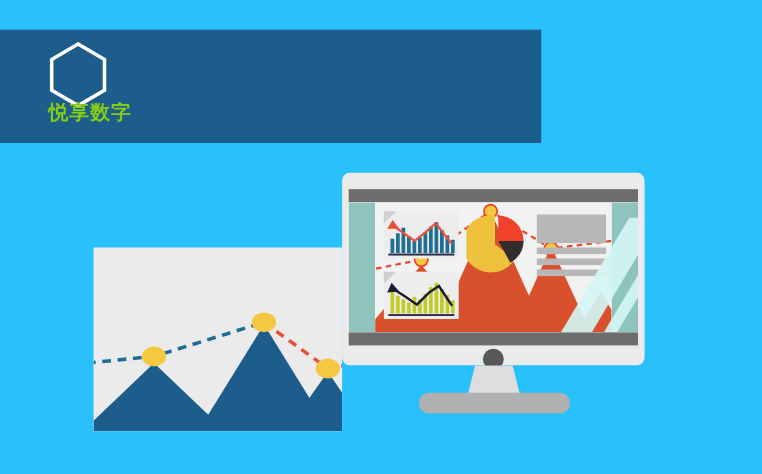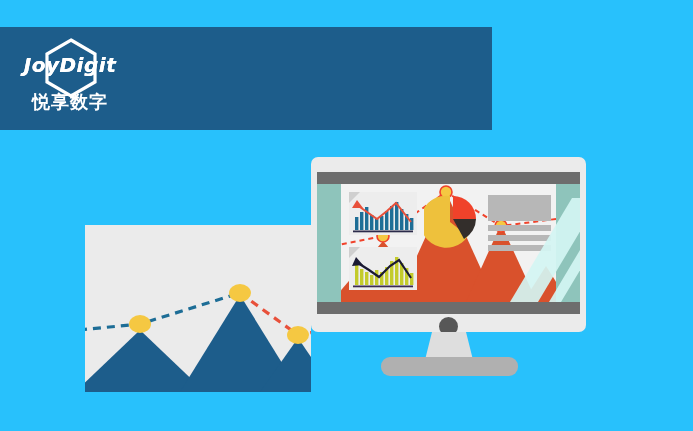--- a/index.html
+++ b/index.html
@@ -51,25 +51,25 @@
     font-size: 20px;
     font-weight: bold;
     font-style: italic;
     letter-spacing: 0.5px;
     line-height: 1;
     font-family: "DejaVu Sans", sans-serif;
     text-shadow: 0 0 0 #fff;
   }
   #logo-sub {
     position: absolute;
-    left: 0;
+    left: 12px;
     top: 58px;
     width: 112px;
     text-align: center;
-    color: #ffffff;
+    color: #84cc16;
     font-size: 18px;
     font-weight: bold;
     line-height: 1;
     letter-spacing: 1px;
   }
   #banner-title {
     position: absolute;
     left: 133px;
     top: 42px;
     color: #ffffff;
@@ -223,21 +223,20 @@
 <body>
 
 <div id="stage">
 
   <div id="banner">
 
     <div id="logo-block">
       <svg id="logo-hex" viewBox="0 0 62 62">
         <polygon points="31,3 55,17 55,45 31,59 7,45 7,17" fill="none" stroke="#ffffff" stroke-width="3.2"></polygon>
       </svg>
-      <div id="logo-wordmark">JoyDigit</div>
       <div id="logo-sub">悦享数字</div>
     </div>
 
   </div>
 
   <div id="left-panel">
     <svg width="226" height="167" viewBox="0 0 226 167">
 
       <polygon points="-10,167 55,105 120,167" fill="#1d5d8b"></polygon>
       <polygon points="95,167 155,70 215,167" fill="#1d5d8b"></polygon>

